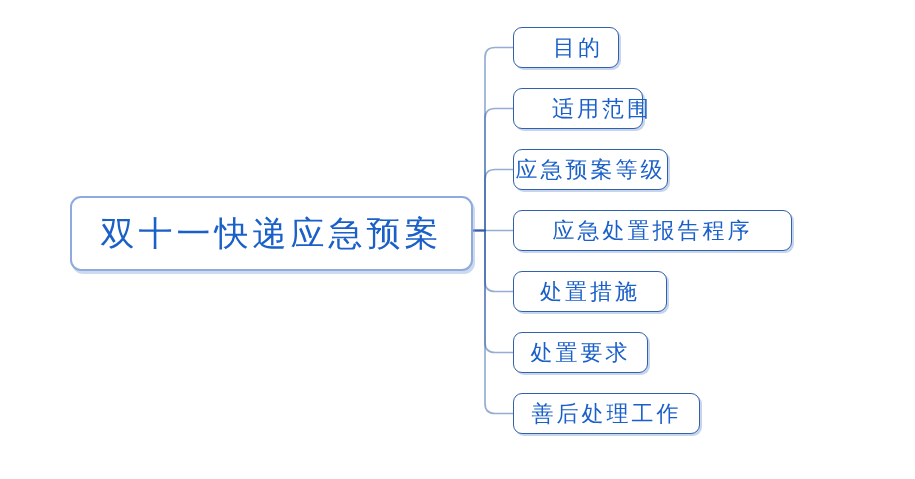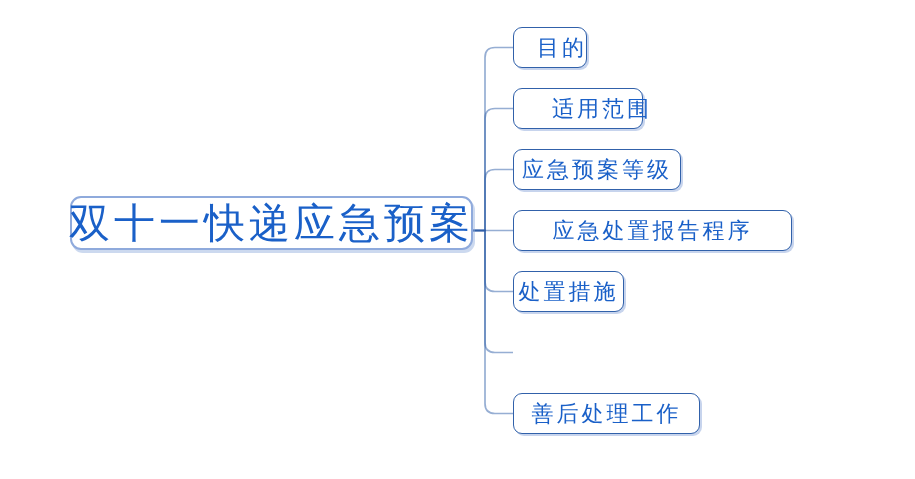--- a/index.html
+++ b/index.html
@@ -37,41 +37,41 @@
     justify-content: center;
     background: #ffffff;
     color: #1A60C8;
     white-space: nowrap;
     cursor: default;
   }
   .root-node {
     left: 70px;
     top: 196px;
     width: 403px;
-    height: 54px;
+    height: 75px;
     border: 2px solid #8FAADC;
     border-radius: 11px;
-    font-size: 41px;
+    font-size: 34px;
     letter-spacing: 4px;
     box-shadow: 2px 3px 0 rgba(143, 170, 220, 0.45);
   }
   .child-node {
     left: 513px;
     height: 41px;
     border: 1.5px solid #3161AA;
     border-radius: 9px;
     font-size: 22px;
     letter-spacing: 3px;
     box-shadow: 2px 2px 0 rgba(143, 170, 220, 0.5);
   }
-  .n0 { top: 27px;  width: 74px; padding-left: 24px;  }
+  .n0 { top: 27px;  width: 106px; padding-left: 24px;  }
   .n1 { top: 88px;  width: 130px; padding-left: 48px; }
-  .n2 { top: 149px; width: 168px; }
+  .n2 { top: 149px; width: 155px; }
   .n3 { top: 210px; width: 279px; }
-  .n4 { top: 271px; width: 111px; }
+  .n4 { top: 271px; width: 154px; }
   .n5 { top: 332px; width: 135px; }
   .n6 { top: 393px; width: 187px; text-align: right; }
 </style>
 </head>
 <body>
 
 <div class="canvas">
 
   <svg class="connector-layer" viewBox="0 0 915 479" xmlns="http://www.w3.org/2000/svg">
     <path d="M 473 230.5 H 485 V 57.5 Q 485 47.5 495 47.5 H 513"></path>
@@ -95,17 +95,20 @@
   </div>
   <div class="node child-node n2">
     <span>应急预案等级</span>
   </div>
   <div class="node child-node n3">
     <span>应急处置报告程序</span>
   </div>
   <div class="node child-node n4">
     <span>处置措施</span>
   </div>
+  <div class="node child-node n5">
+    <span>处置要求</span>
+  </div>
   <div class="node child-node n6">
     <span>善后处理工作</span>
   </div>
 
 </div>
 
 </body></html>

